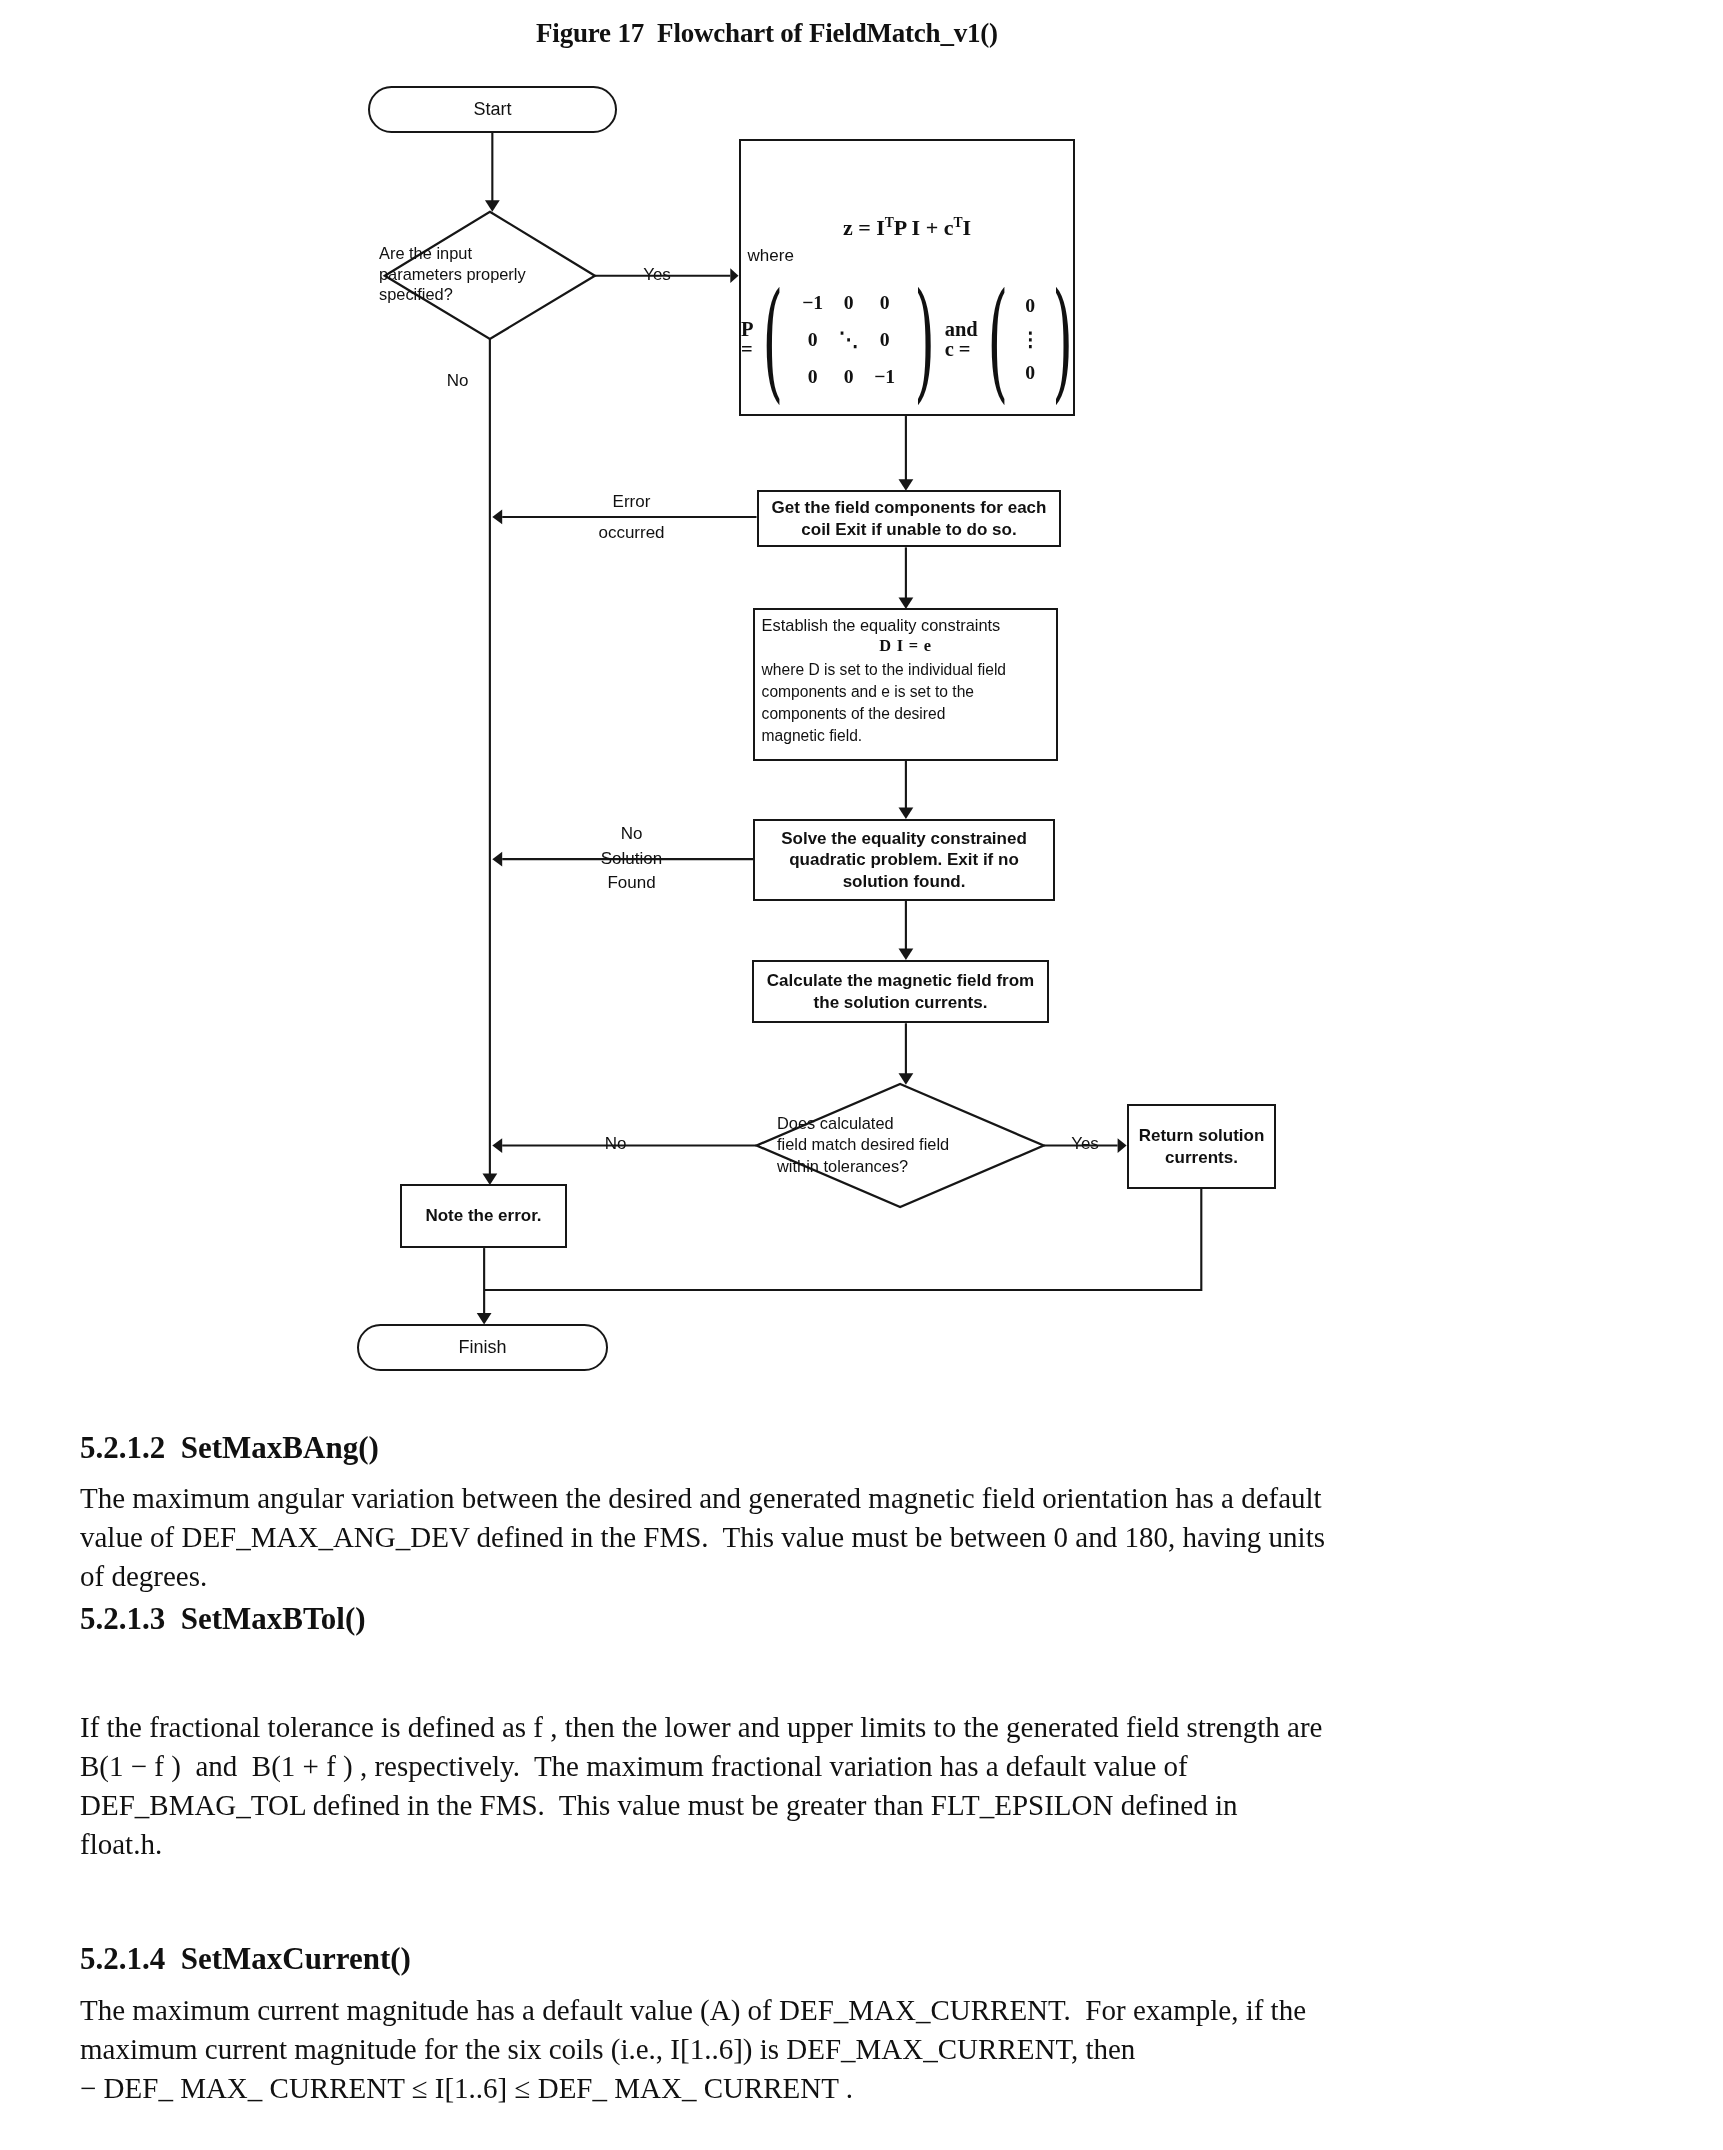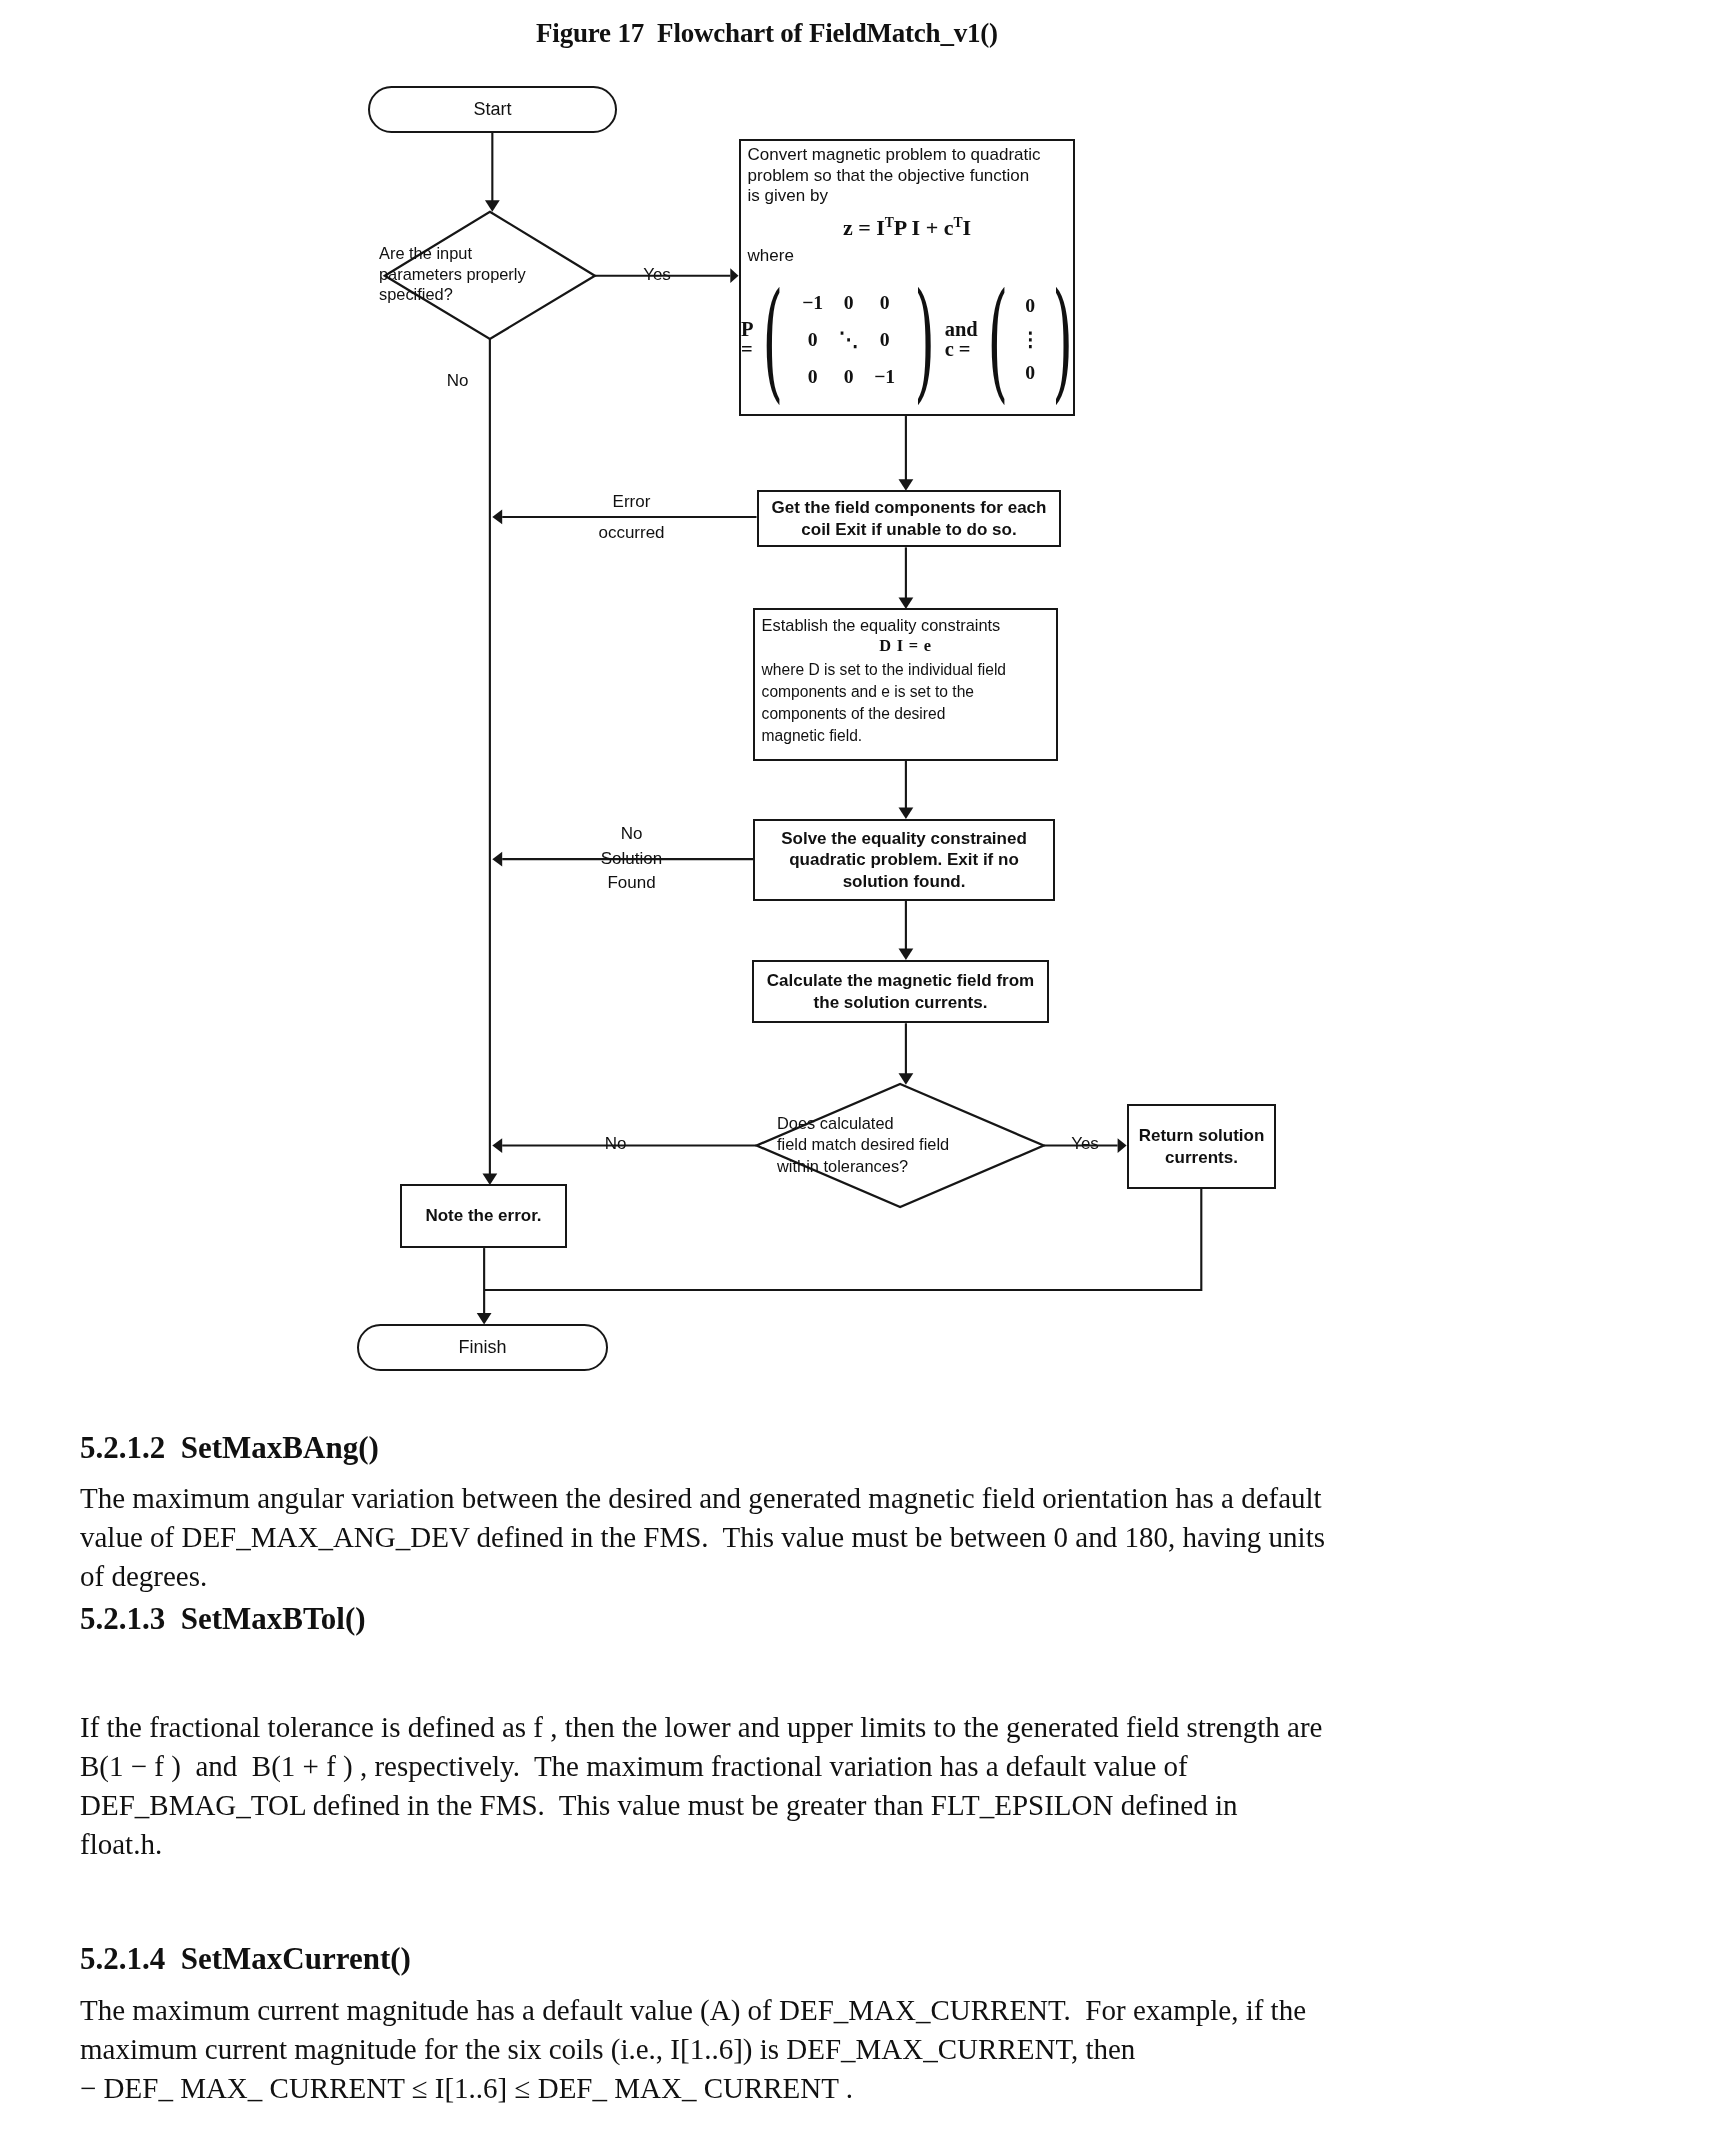--- a/index.html
+++ b/index.html
@@ -105,23 +105,20 @@
 
 <div class="abs dtext fc-sans preline" style="left:379px;top:243px;width:222px;">Are the input
 parameters properly
 specified?</div>
 
 <div class="abs lbl fc-sans" style="left:620px;top:263px;width:74px;">Yes</div>
 
 <div class="abs lbl fc-sans" style="left:433px;top:369px;width:49px;">No</div>
 
 <div class="abs node fc-sans convert-box" style="left:739px;top:139px;width:336px;height:277px;">
-  <div class="abs cb-intro preline">Convert magnetic problem to quadratic
-problem so that the objective function
-is given by</div>
   <div class="abs cb-formula"><span>z = I</span><sup>T</sup><span>P I + c</span><sup>T</sup><span>I</span></div>
   <div class="abs cb-where">where</div>
   <div class="abs cb-matrixrow">
     <span class="mx-label">P =</span>
     <span class="paren">(</span>
     <span class="mx-grid">
       <span>−1</span>
       <span>0</span>
       <span>0</span>
       <span>0</span>

